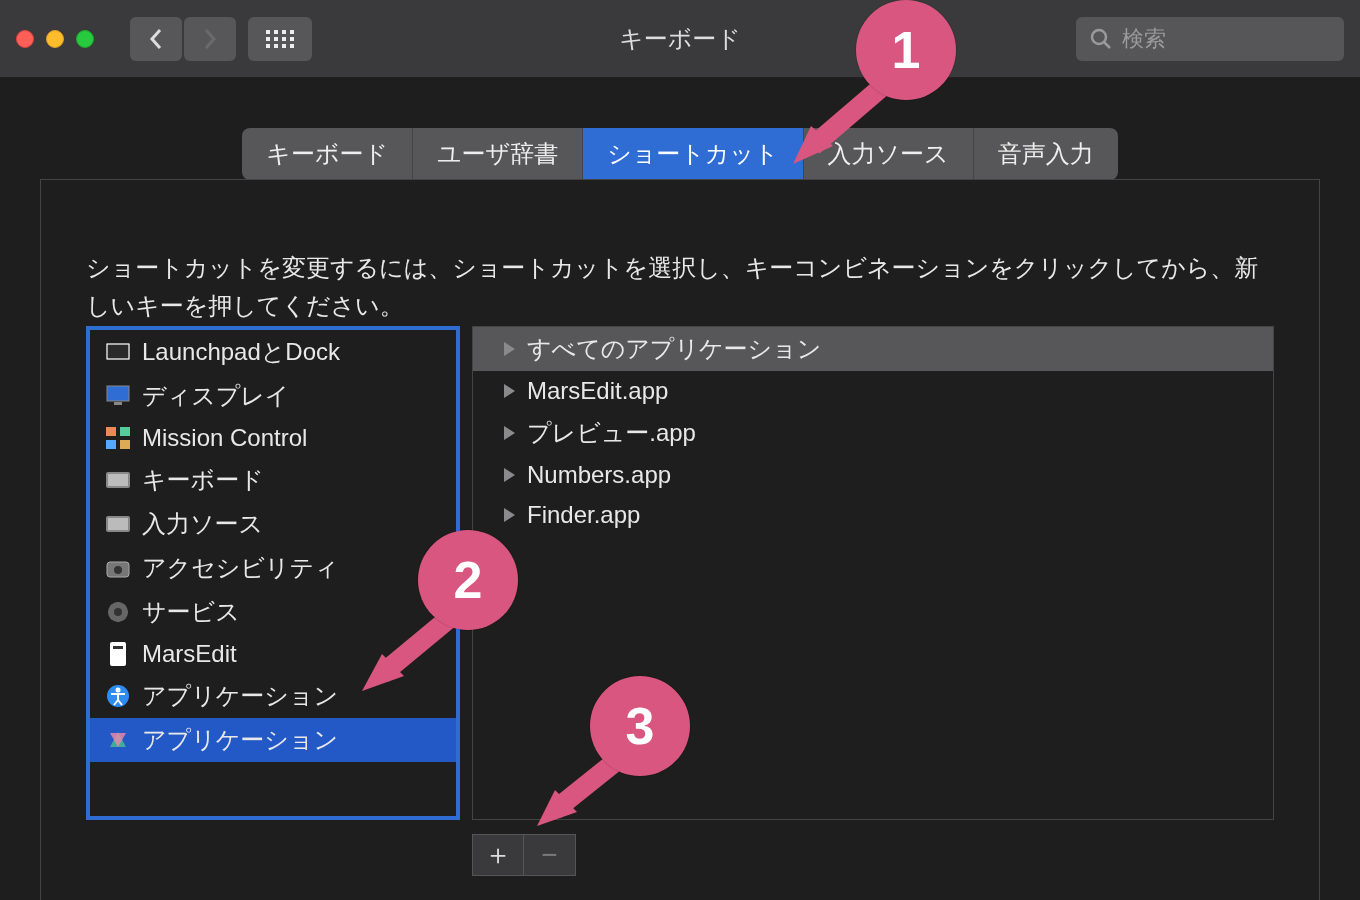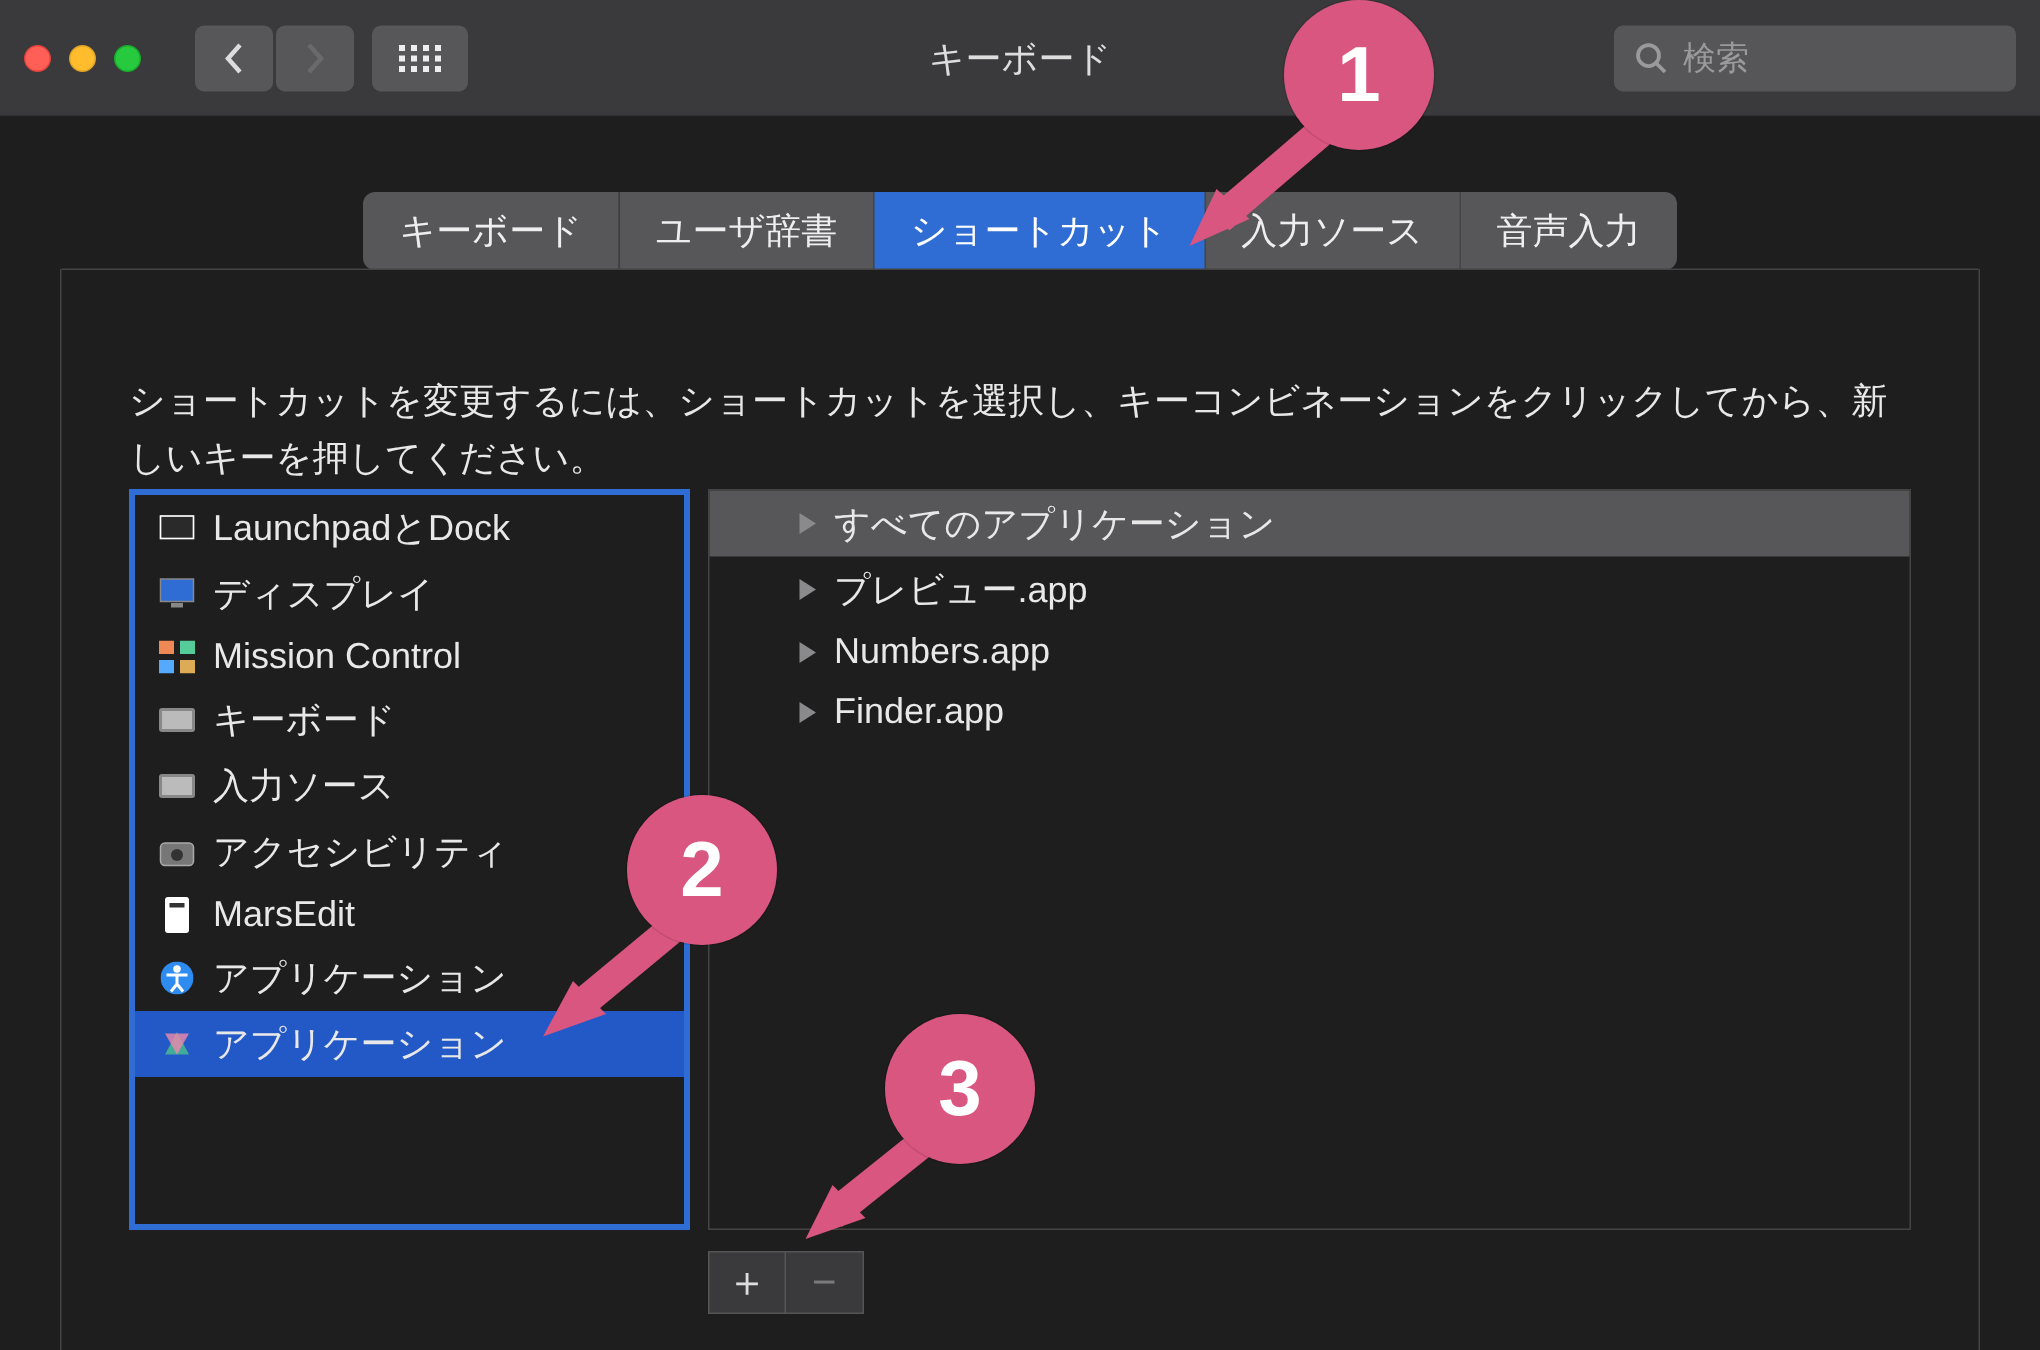--- a/index.html
+++ b/index.html
@@ -106,21 +106,21 @@
     .cat-icon { width:24px; height:22px; flex-shrink:0; display:flex; align-items:center; justify-content:center;}
 
     .right-pane {
       flex:1; min-height: 494px;
       border: 1px solid #444;
       background:#1e1e1e;
     }
     .app-row {
       display:flex; align-items:center;
       gap: 12px;
-      padding: 6px 18px 6px 60px;
+      padding: 6px 18px 6px 31px;
       font-size: 24px;
     }
     .app-row.selected { background:#575759; }
     .disclosure {
       width:0;height:0;
       border-top:7px solid transparent;
       border-bottom:7px solid transparent;
       border-left:11px solid #8a8a8c;
     }
 
@@ -265,20 +265,30 @@
           <span class="cat-icon">
               <svg width="24" height="20">
                 <rect x="1" y="4" width="22" height="15" rx="3" fill="#777" stroke="#aaa"></rect>
                 <circle cx="12" cy="12" r="4" fill="#333"></circle>
               </svg>
             </span>
           <span>アクセシビリティ</span>
         </div>
         <div class="sidebar-item">
           <span class="cat-icon">
+              <svg width="22" height="22">
+                <circle cx="11" cy="11" r="10" fill="#666"></circle>
+                <circle cx="11" cy="11" r="4" fill="#333"></circle>
+                <path d="M11 1 L11 4 M11 18 L11 21 M1 11 L4 11 M18 11 L21 11 M4 4 L6 6 M16 16 L18 18 M18 4 L16 6 M6 16 L4 18" stroke="#666" stroke-width="3"></path>
+              </svg>
+            </span>
+          <span>サービス</span>
+        </div>
+        <div class="sidebar-item">
+          <span class="cat-icon">
               <svg width="20" height="24">
                 <rect x="2" y="0" width="16" height="24" rx="2" fill="#fff"></rect>
                 <rect x="5" y="4" width="10" height="3" fill="#333"></rect>
               </svg>
             </span>
           <span>MarsEdit</span>
         </div>
         <div class="sidebar-item">
           <span class="cat-icon">
               <svg width="22" height="22">
@@ -297,20 +307,24 @@
               </svg>
             </span>
           <span>アプリケーション</span>
         </div>
       </div>
 
       <div class="right-pane">
         <div class="app-row selected">
           <span class="disclosure"></span>
           <span>すべてのアプリケーション</span>
+        </div>
+        <div class="app-row">
+          <span class="disclosure"></span>
+          <span>MarsEdit.app</span>
         </div>
         <div class="app-row">
           <span class="disclosure"></span>
           <span>プレビュー.app</span>
         </div>
         <div class="app-row">
           <span class="disclosure"></span>
           <span>Numbers.app</span>
         </div>
         <div class="app-row">

